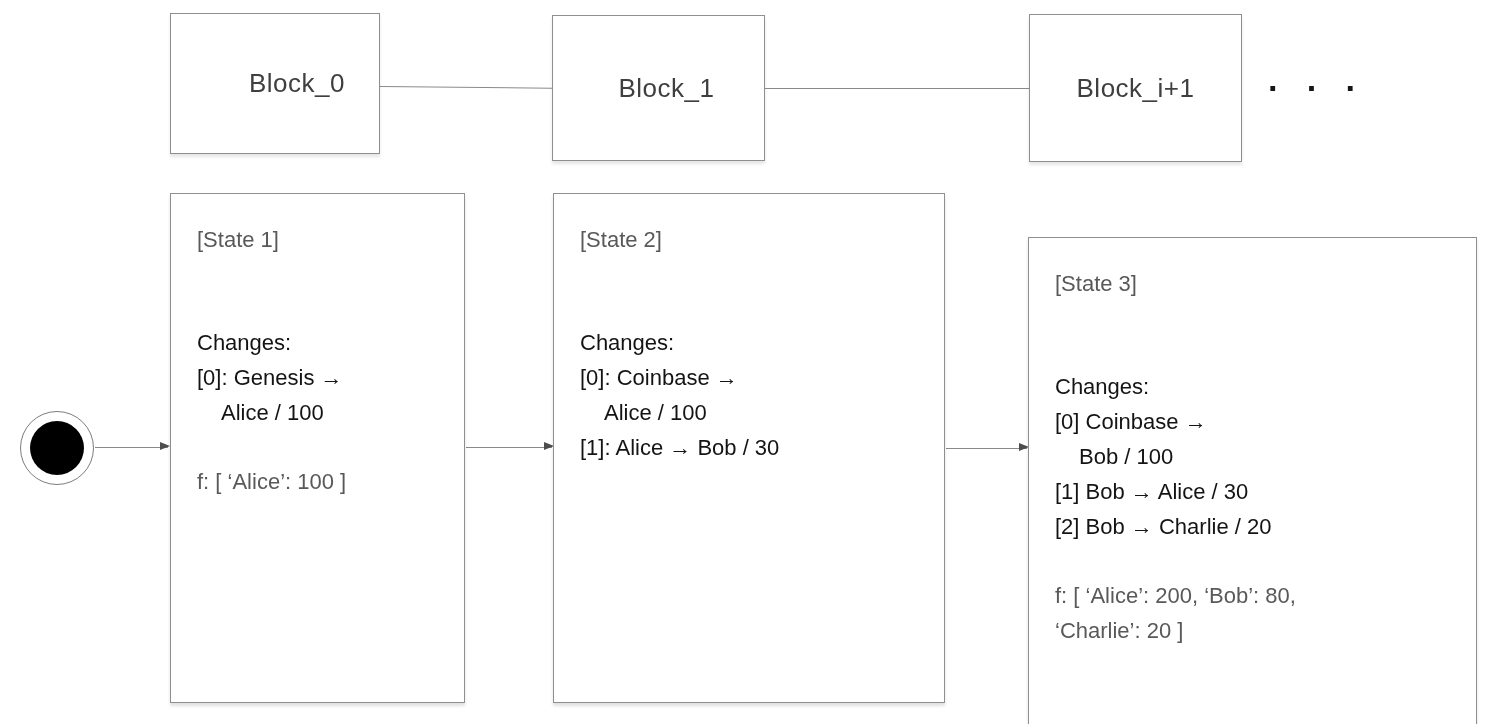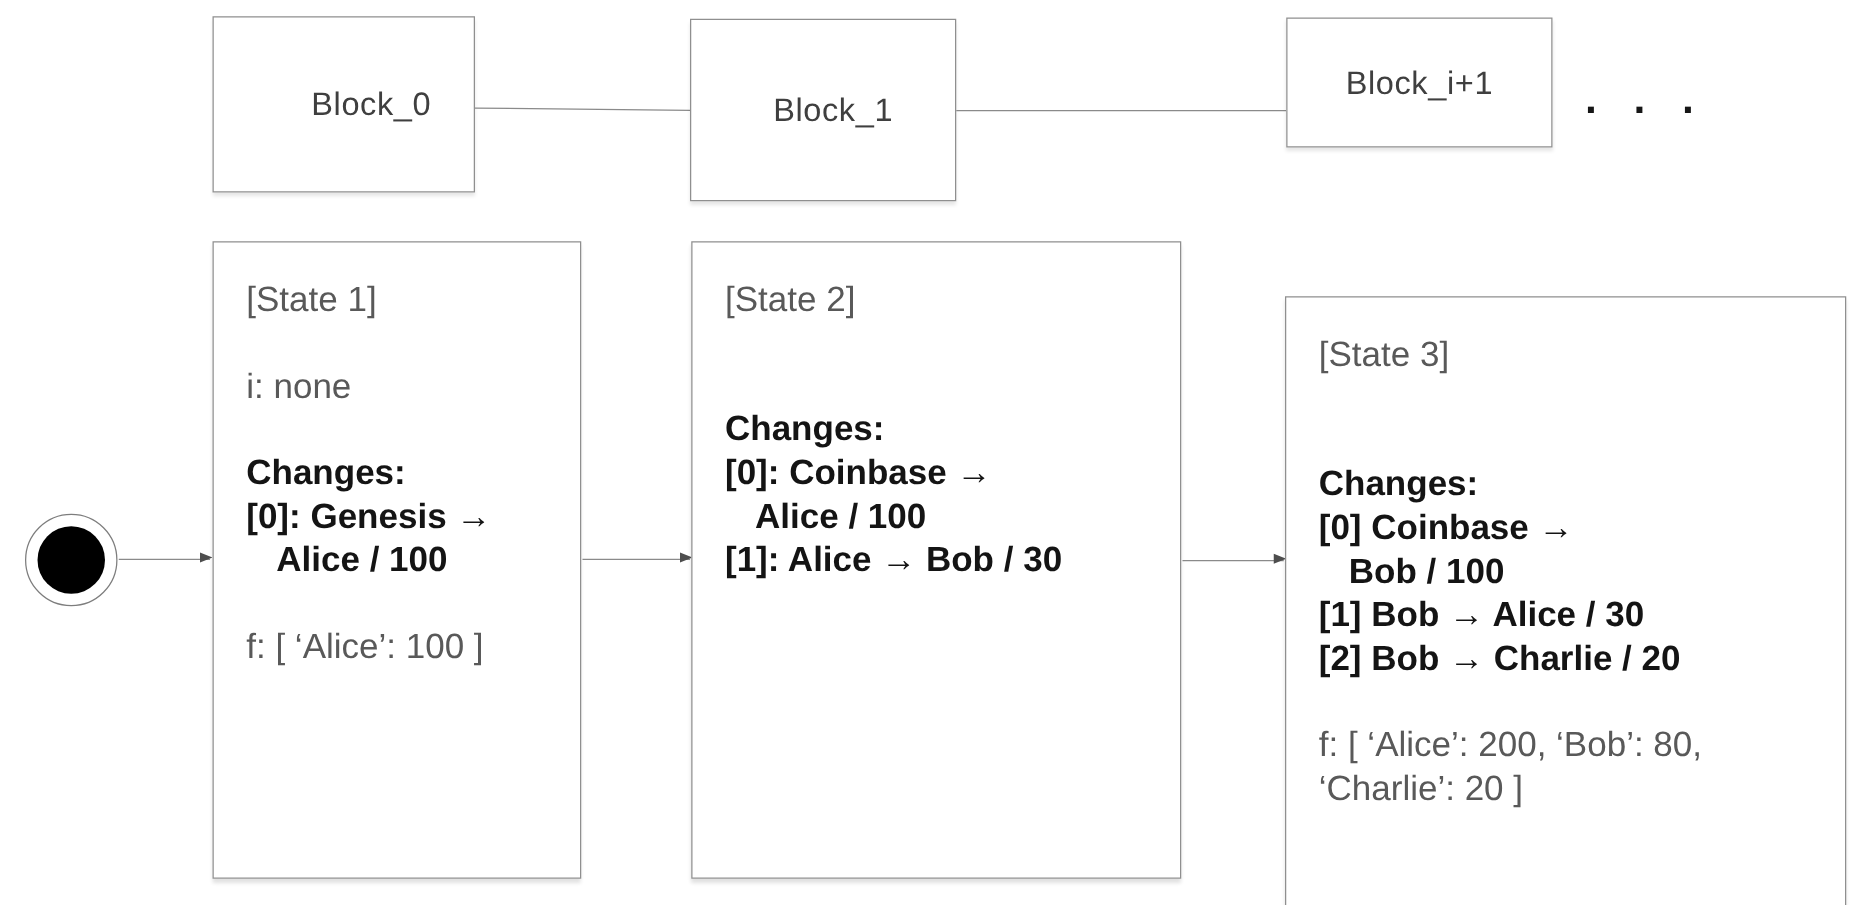--- a/index.html
+++ b/index.html
@@ -24,21 +24,21 @@
     justify-content: center;
     box-shadow: 0 3px 3px rgba(0,0,0,0.10);
   }
   .block-label {
     font-size: 26px;
     color: var(--block-label, #3f3f3f);
     letter-spacing: 0.5px;
   }
   .b0 { left: 170px; top: 13px;  width: 210px; height: 141px; padding-left: 44px; }
   .b1 { left: 552px; top: 15px;  width: 213px; height: 146px; padding-left: 16px; }
-  .b2 { left: 1029px; top: 14px; width: 213px; height: 104px; }
+  .b2 { left: 1029px; top: 14px; width: 213px; height: 148px; }
 
   .chain-link {
     position: absolute;
     height: 0;
     border-top: 1.6px solid var(--connector, #8a8a8a);
   }
   .link1 { left: 380px; top: 86px; width: 172px; transform: rotate(0.6deg); transform-origin: left center; }
   .link2 { left: 765px; top: 88px; width: 264px; }
 
   .dots {
@@ -97,26 +97,26 @@
     background: #ffffff;
     border: 1.5px solid var(--border, #8f8f8f);
     box-shadow: 0 3px 3px rgba(0,0,0,0.12);
     padding: 28px 14px 0 26px;
   }
   .s1 { left: 170px;  top: 193px; width: 295px; height: 510px; }
   .s2 { left: 553px;  top: 193px; width: 392px; height: 510px; }
   .s3 { left: 1028px; top: 193px; width: 449px; height: 510px; margin-top: 44px; }
 
   .line {
-    font-size: 28px;
+    font-size: 22px;
     line-height: 35px;
     white-space: nowrap;
   }
   .line.gray { color: var(--gray-text, #595959); font-weight: 400; }
-  .line.bold { color: var(--emph-text, #141414); font-weight: 700; }
+  .line.bold { color: var(--emph-text, #141414); font-weight: 400; }
   .line.indent { padding-left: 24px; }
   .line.gap { height: 34px; }
 </style>
 </head>
 <body>
 
 <div class="canvas">
 
   <div class="block-node b0">
     <span class="block-label">Block_0</span>
@@ -136,21 +136,20 @@
   </div>
 
   <div class="arrow arrow1"></div>
   <div class="arrow arrow2"></div>
   <div class="arrow arrow3"></div>
 
   <div class="state-box s1">
     <div class="state-content">
         <div class="line gray">[State 1]</div>
         <div class="line gap"></div>
-        <div class="line gray">i: none</div>
         <div class="line gap"></div>
         <div class="line bold">Changes:</div>
         <div class="line bold">[0]: Genesis →</div>
         <div class="line bold indent">Alice / 100</div>
         <div class="line gap"></div>
         <div class="line gray">f: [ ‘Alice’: 100 ]</div>
       </div>
   </div>
   <div class="state-box s2">
     <div class="state-content">

